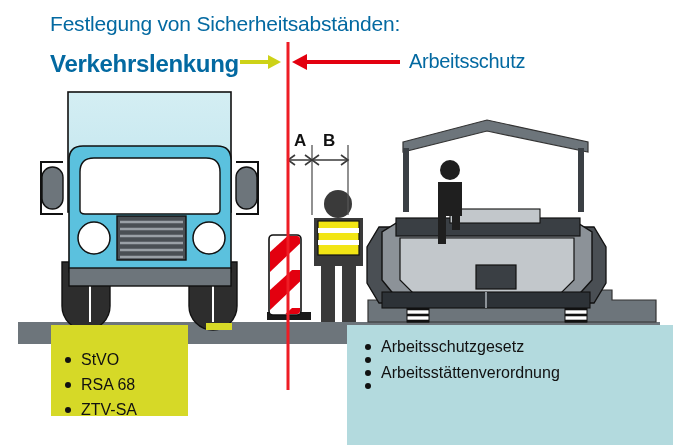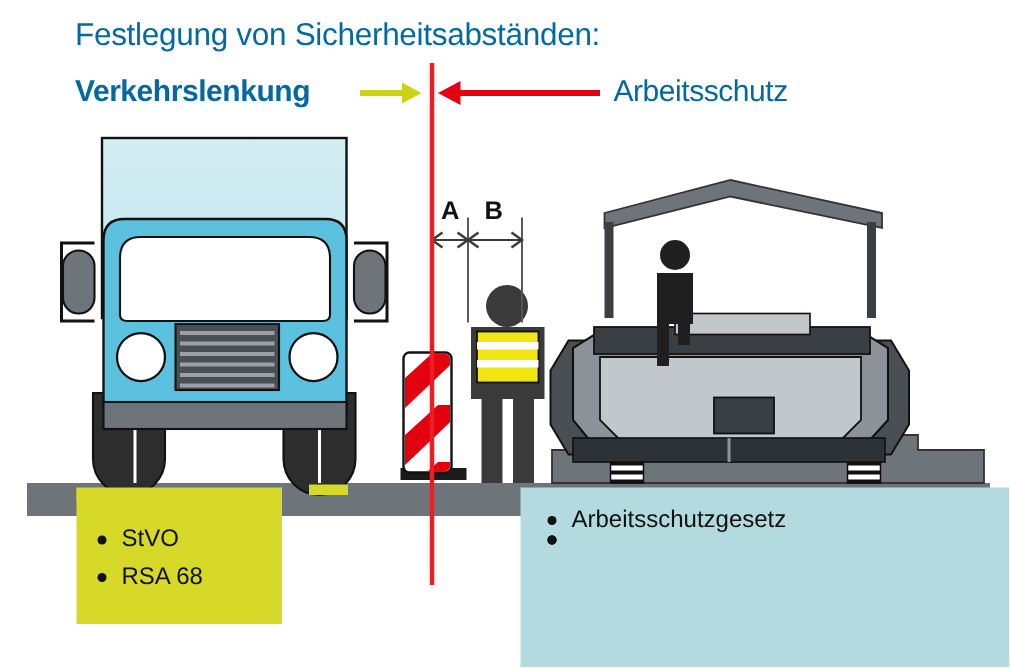--- a/index.html
+++ b/index.html
@@ -32,21 +32,21 @@
   #title-text {
     left: 50px;
     top: 12px;
     font-size: 21px;
     font-weight: 400;
     letter-spacing: -0.2px;
   }
   #left-heading-text {
     left: 50px;
     top: 50px;
-    font-size: 20px;
+    font-size: 24px;
     font-weight: 700;
     letter-spacing: -0.3px;
   }
   #right-heading-text {
     left: 409px;
     top: 50px;
     font-size: 20px;
     font-weight: 400;
     letter-spacing: -0.3px;
   }
@@ -304,34 +304,39 @@
   <div class="callout" id="left-callout-box">
     <ul>
       <li>
         <span class="bullet"></span>
         <span>StVO</span>
       </li>
       <li>
         <span class="bullet"></span>
         <span>RSA 68</span>
       </li>
+      <li>
+        <span class="bullet"></span>
+        <span>ZTV-SA</span>
+      </li>
     </ul>
   </div>
 
   <div class="callout" id="right-callout-box">
     <ul>
       <li>
         <span class="bullet"></span>
         <span>Arbeitsschutzgesetz</span>
       </li>
       <li>
         <span class="bullet"></span>
       </li>
       <li>
         <span class="bullet"></span>
+        <span>Arbeitsstättenverordnung</span>
       </li>
       <li>
         <span class="bullet"></span>
       </li>
     </ul>
   </div>
 
 </div>
 
 </body></html>

